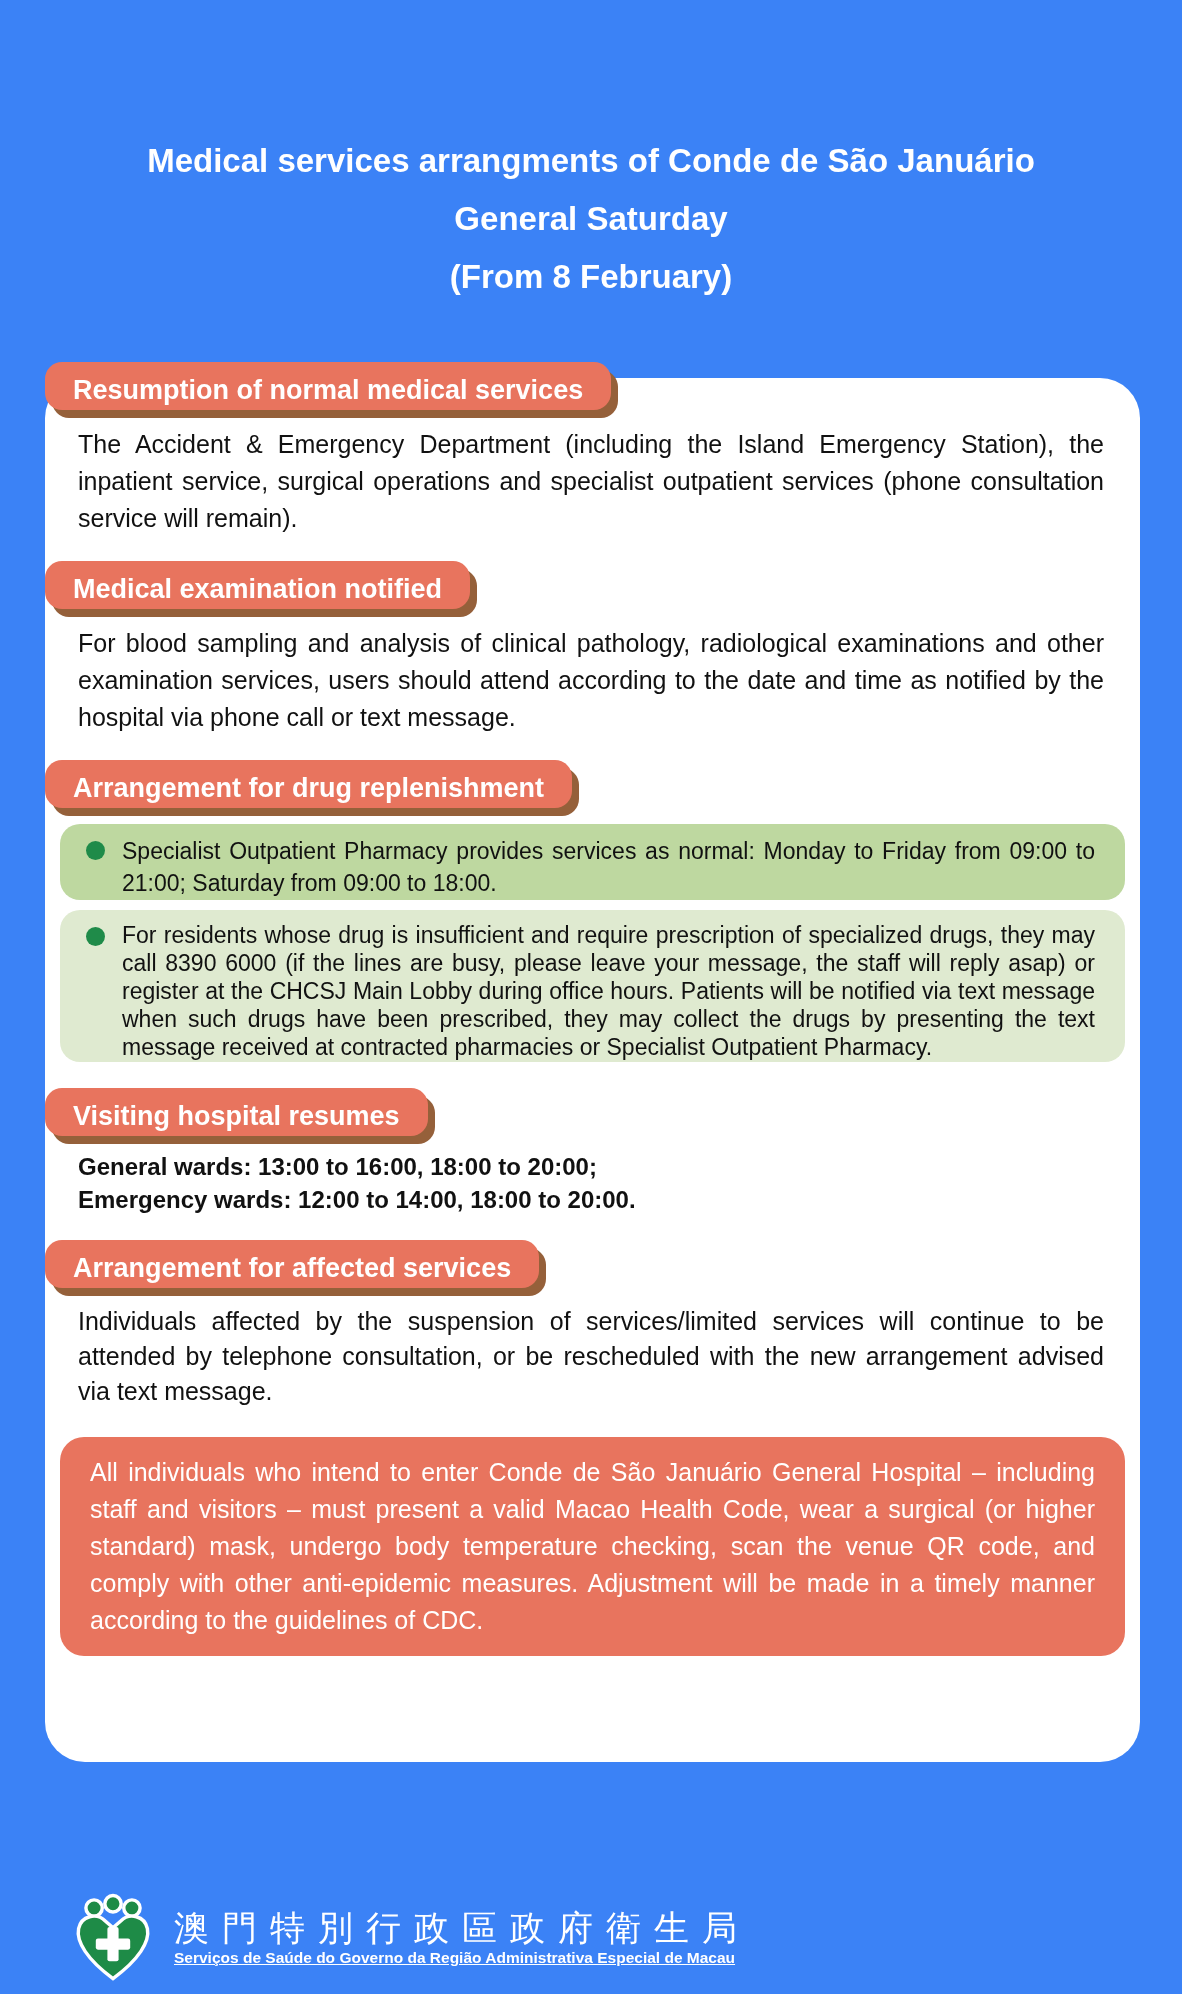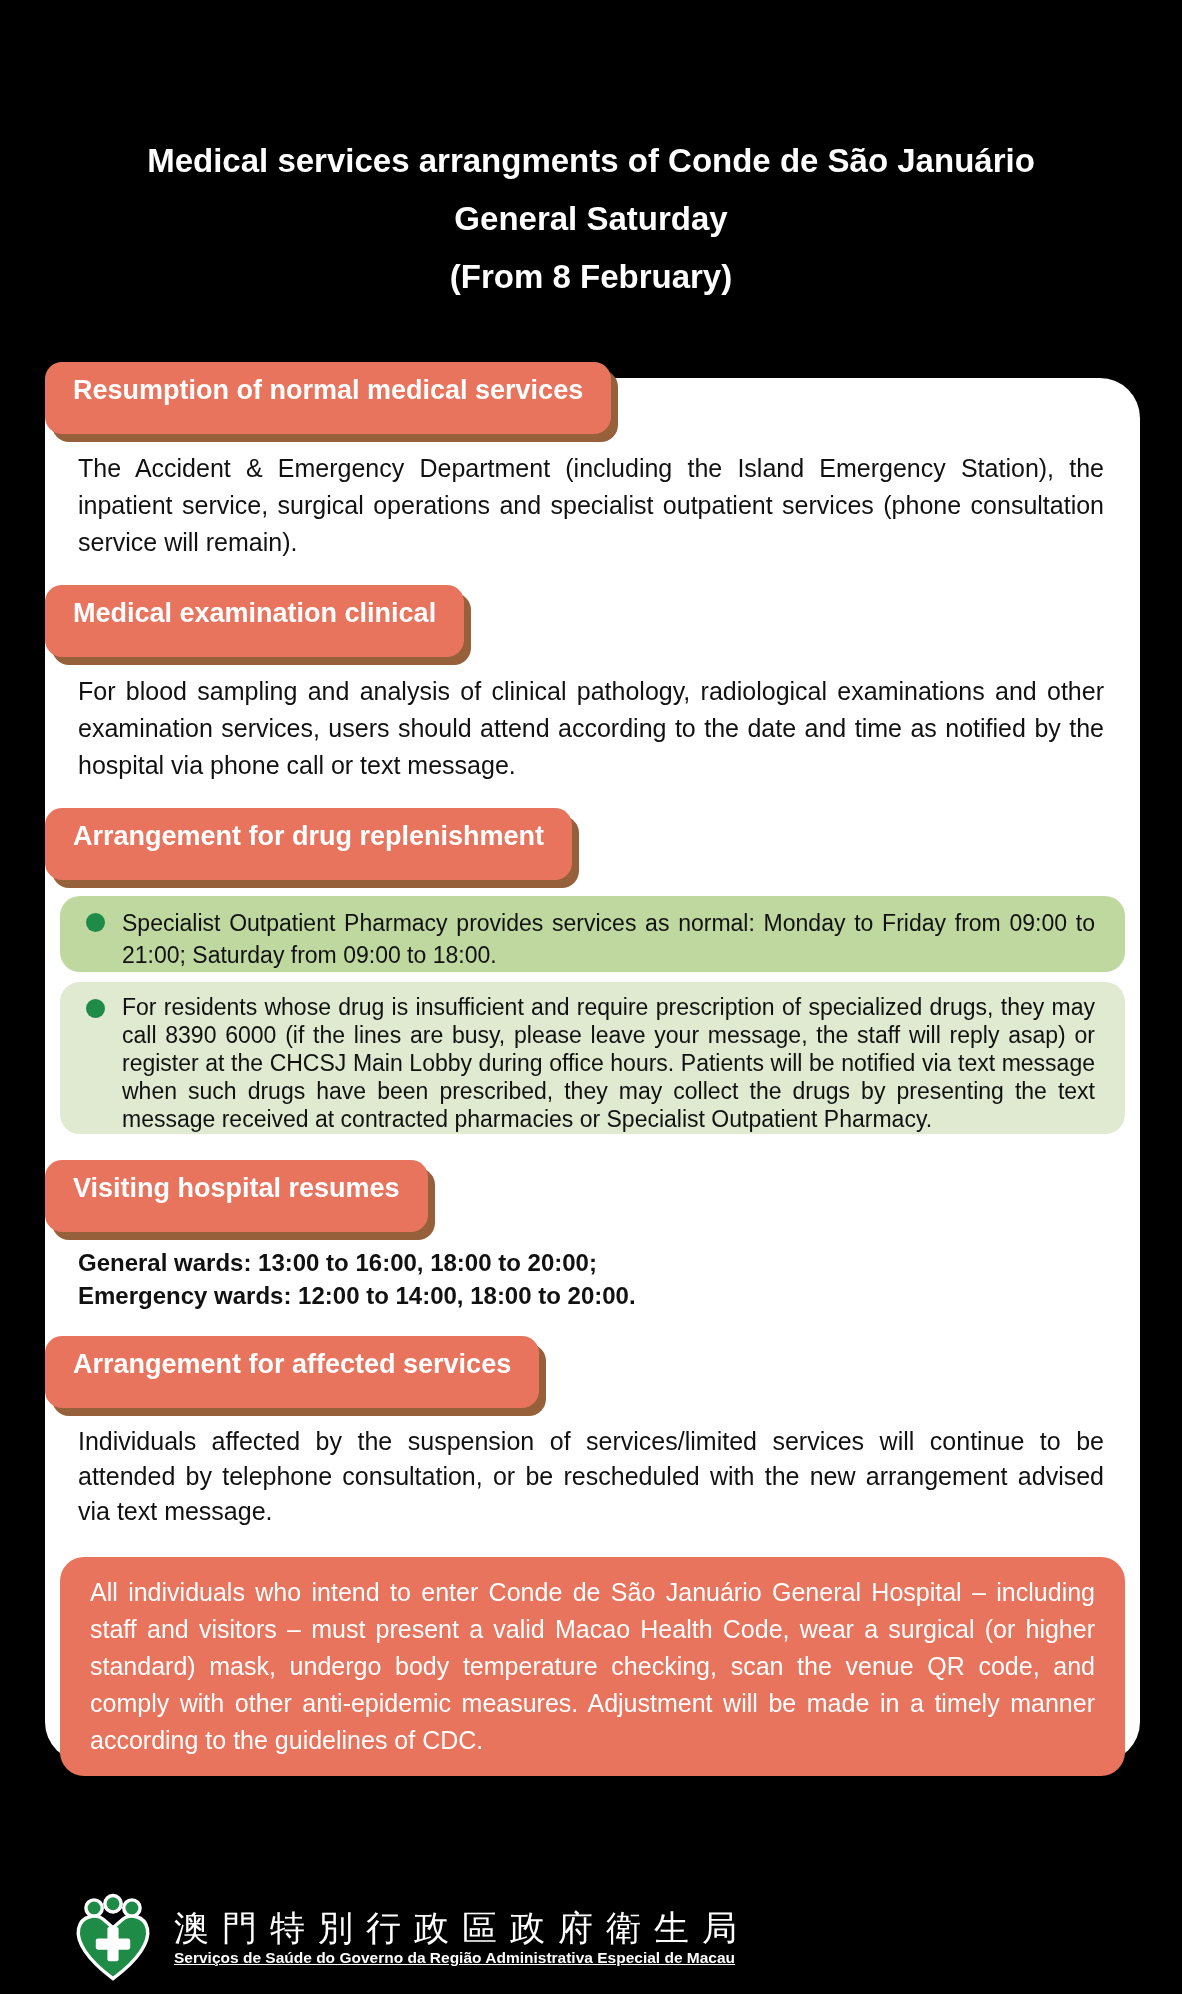--- a/index.html
+++ b/index.html
@@ -1,19 +1,19 @@
 <!DOCTYPE html>
 <html><head>
 <meta charset="utf-8">
 <style>
   html,body{margin:0;padding:0;}
   .page{
     position:relative;
     width:1182px;height:1994px;
-    background:#000000;
+    background:#3b82f6;
     font-family:"Liberation Sans","DejaVu Sans",sans-serif;
     overflow:hidden;
   }
   
   .title{
     position:absolute;top:132px;left:0;right:0;
     text-align:center;color:#ffffff;font-weight:bold;
     font-size:33px;line-height:58px;
   }
   
@@ -21,21 +21,21 @@
     position:absolute;left:45px;top:378px;
     width:1095px;height:1384px;
     background:#ffffff;border-radius:40px;
     box-sizing:border-box;
   }
   
   .tab{
     display:inline-block;
     background:#e8745e;color:#ffffff;
     font-weight:bold;font-size:27px;
-    height:72px;line-height:56px;
+    height:48px;line-height:56px;
     padding:0 28px;border-radius:17px;
     box-shadow:7px 8px 0 #95603a;
     white-space:nowrap;
   }
   .tab-row{line-height:0;}
   .tab-first{margin-top:-16px;}
   .tab-gap{margin-top:24px;}
   
   .body-text{
     margin:16px 36px 0 33px;
@@ -93,21 +93,21 @@
   </div>
 
   <div class="card">
 
     <div class="tab-row">
       <span class="tab tab-first">Resumption of normal medical services</span>
     </div>
     <p class="body-text">The Accident &amp; Emergency Department (including the Island Emergency Station), the inpatient service, surgical operations and specialist outpatient services (phone consultation service will remain).</p>
 
     <div class="tab-row">
-      <span class="tab tab-gap">Medical examination clinical</span>
+      <span class="tab tab-gap">Medical examination notified</span>
     </div>
     <p class="body-text">For blood sampling and analysis of clinical pathology, radiological examinations and other examination services, users should attend according to the date and time as notified by the hospital via phone call or text message.</p>
 
     <div class="tab-row">
       <span class="tab tab-gap">Arrangement for drug replenishment</span>
     </div>
     <div class="gbox gbox-dark">
       <span class="dot"></span>
       <span>Specialist Outpatient Pharmacy provides services as normal: Monday to Friday from 09:00 to 21:00; Saturday from 09:00 to 18:00.</span>
     </div>

